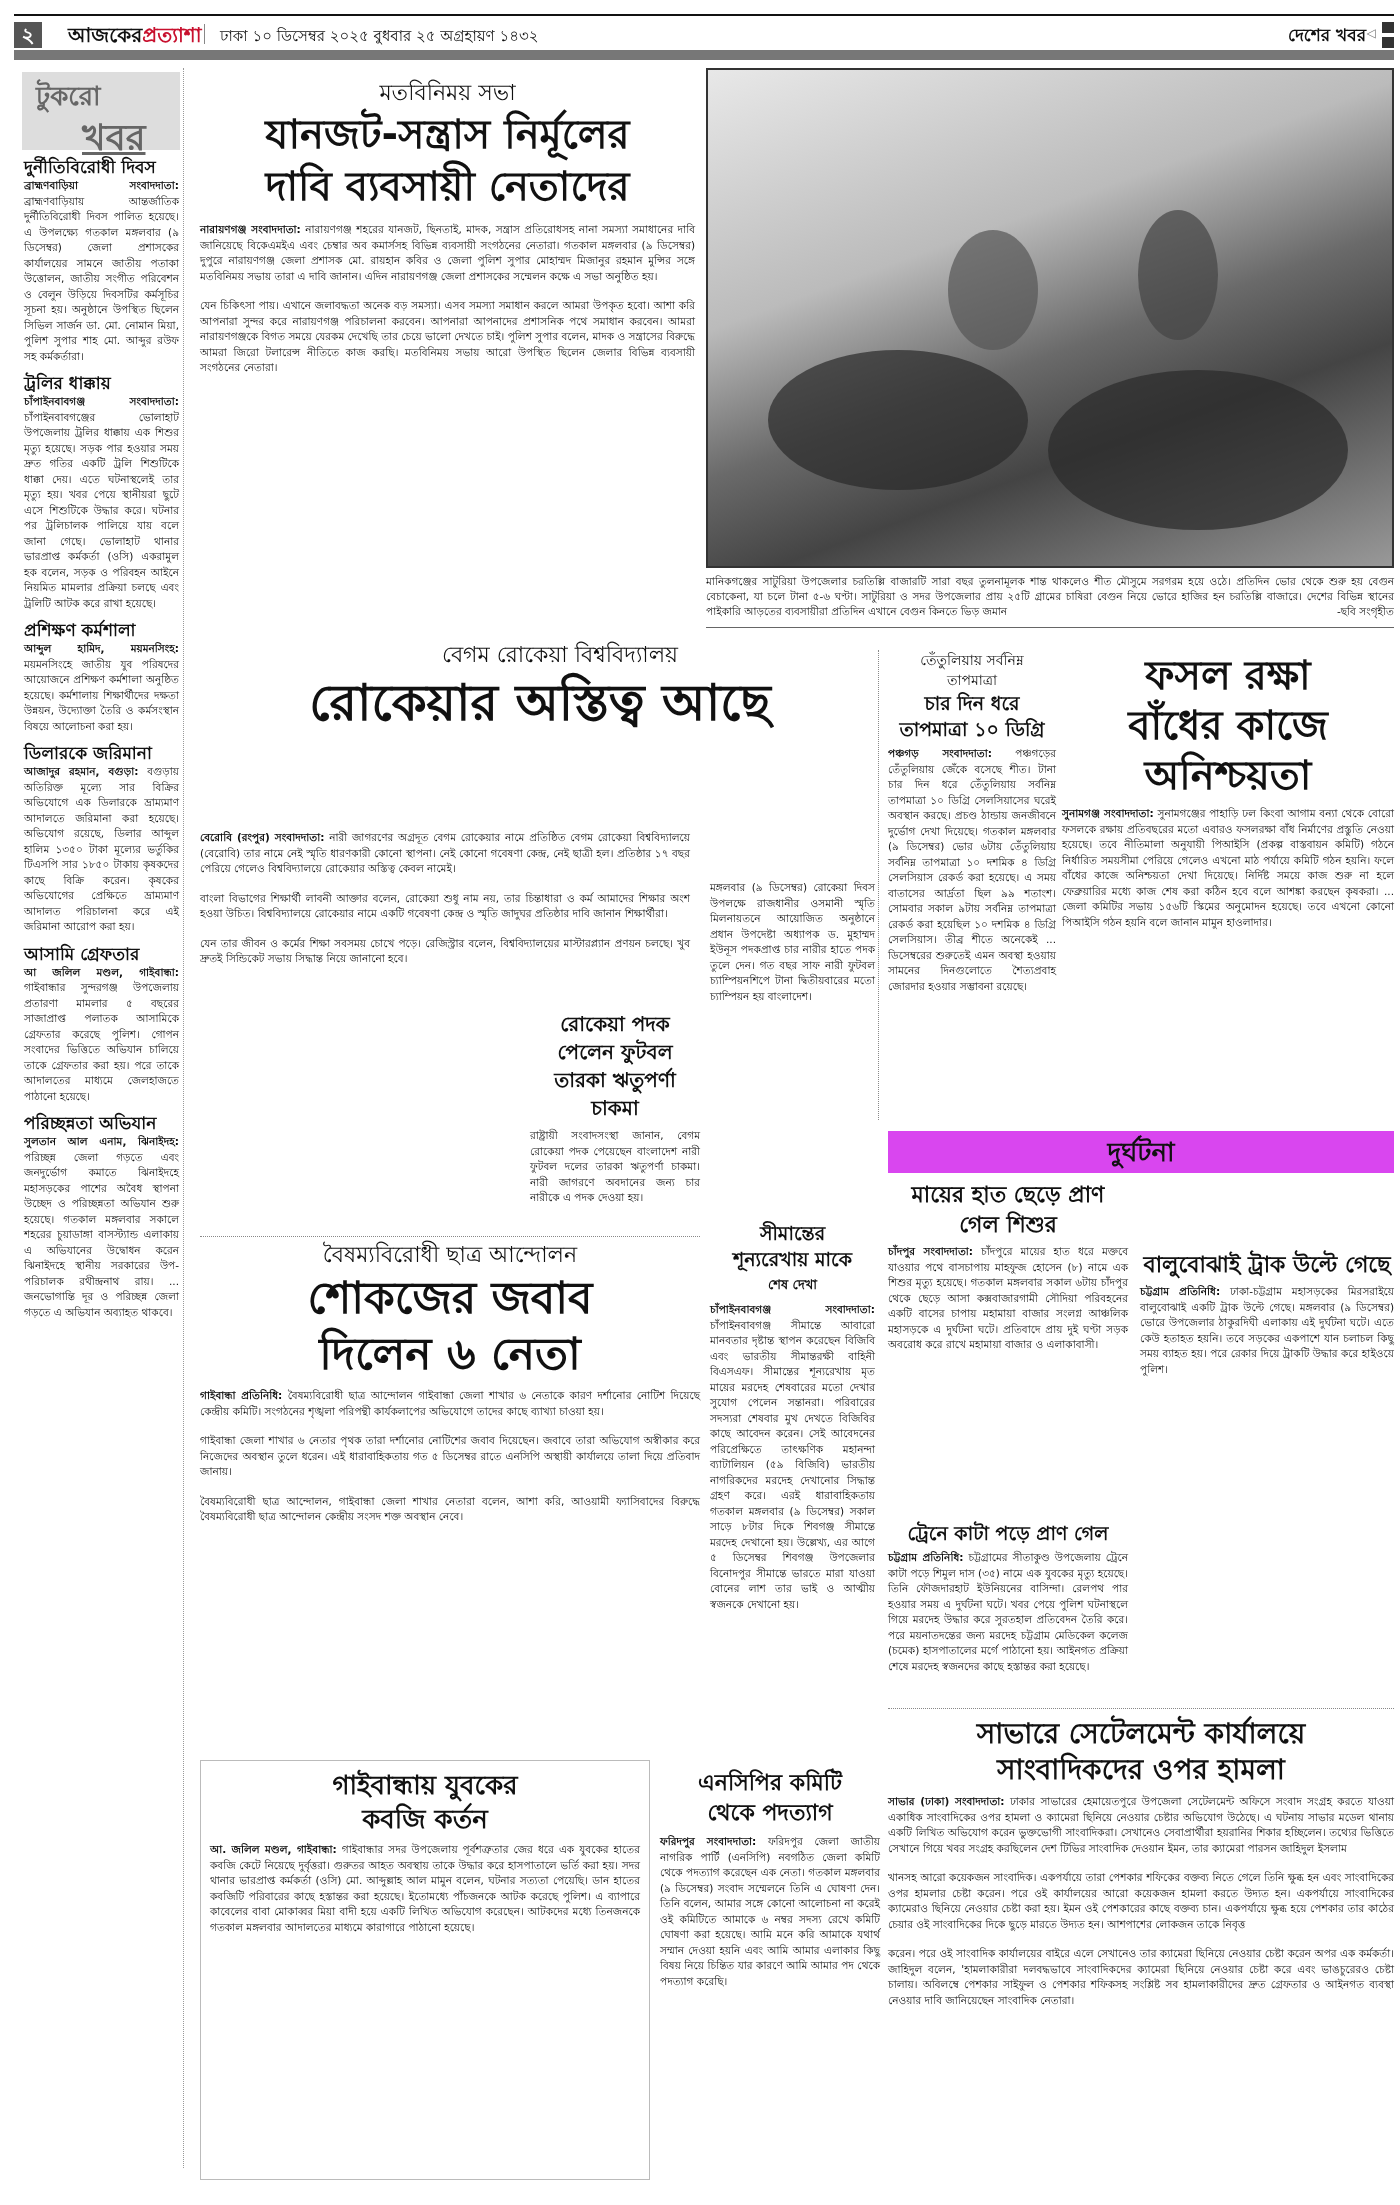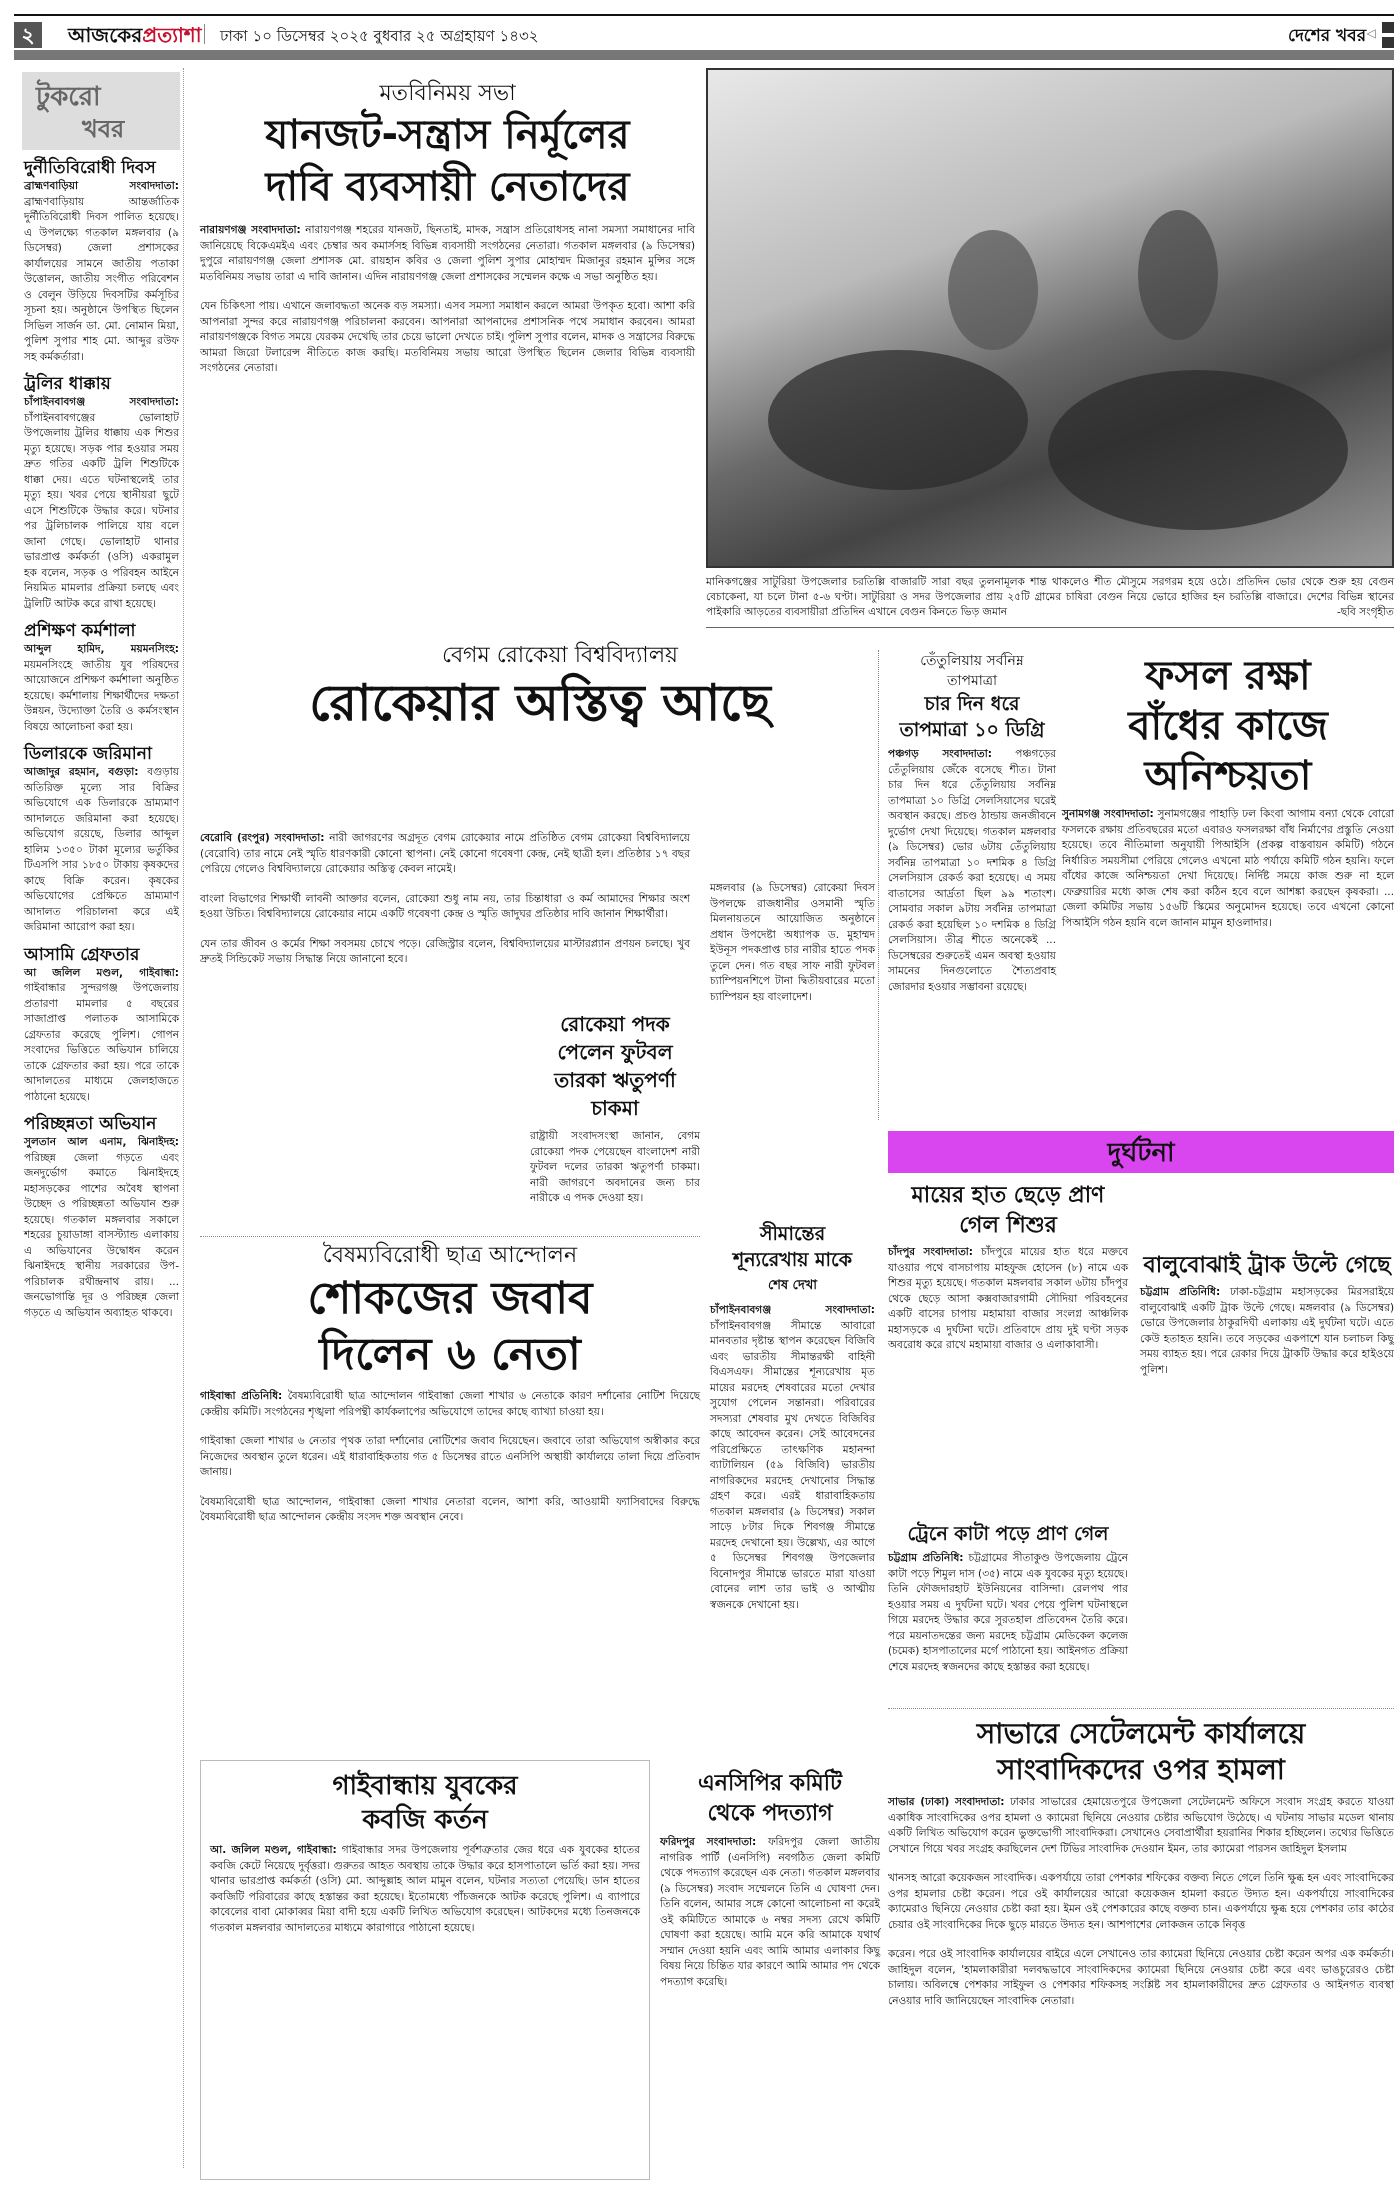--- a/index.html
+++ b/index.html
@@ -14,21 +14,21 @@
   .masthead .dateline { position: absolute; left: 206px; top: 8px; font-size: 15px; white-space: nowrap; }
   .masthead .section { position: absolute; right: 28px; top: 6px; font-size: 17px; font-weight: bold; white-space: nowrap; }
   .masthead .arrow { position: absolute; right: 18px; top: 10px; font-size: 12px; color: #777; }
   .masthead .blocks { position: absolute; right: 0; top: 6px; width: 12px; height: 26px; }
   .masthead .blocks span { display: block; width: 12px; height: 11px; background: #333; margin-bottom: 4px; }
   .greybar { position: absolute; left: 14px; top: 50px; width: 1380px; height: 10px; background: #777; }
 
   .col-left { position: absolute; left: 14px; top: 68px; width: 170px; height: 2100px; border-right: 1px dotted #999; }
   .tukro { width: 158px; height: 78px; background: #ddd; margin: 4px 0 6px 8px; position: relative; font-weight: bold; color: #666; }
   .tukro .t1 { position: absolute; left: 14px; top: 4px; font-size: 26px; font-family: Liberation Serif, serif; }
-  .tukro .t2 { position: absolute; left: 60px; top: 38px; font-size: 24px; }
+  .tukro .t2 { position: absolute; left: 60px; top: 38px; font-size: 36px; text-decoration: underline; }
   .brief { padding: 0 4px 8px 10px; }
   .brief h3 { font-size: 17px; font-weight: bold; line-height: 22px; }
   .brief p { font-size: 10.5px; line-height: 15.5px; text-align: justify; }
   .brief p b { font-weight: bold; }
 
   .art { position: absolute; }
   .art .kicker { text-align: center; font-size: 22px; line-height: 30px; }
   .art .headline { text-align: center; font-weight: bold; }
   .cols { display: flex; gap: 14px; flex-direction: column; }
   .cols p { flex: 1; font-size: 10.5px; line-height: 15.5px; text-align: justify; }

